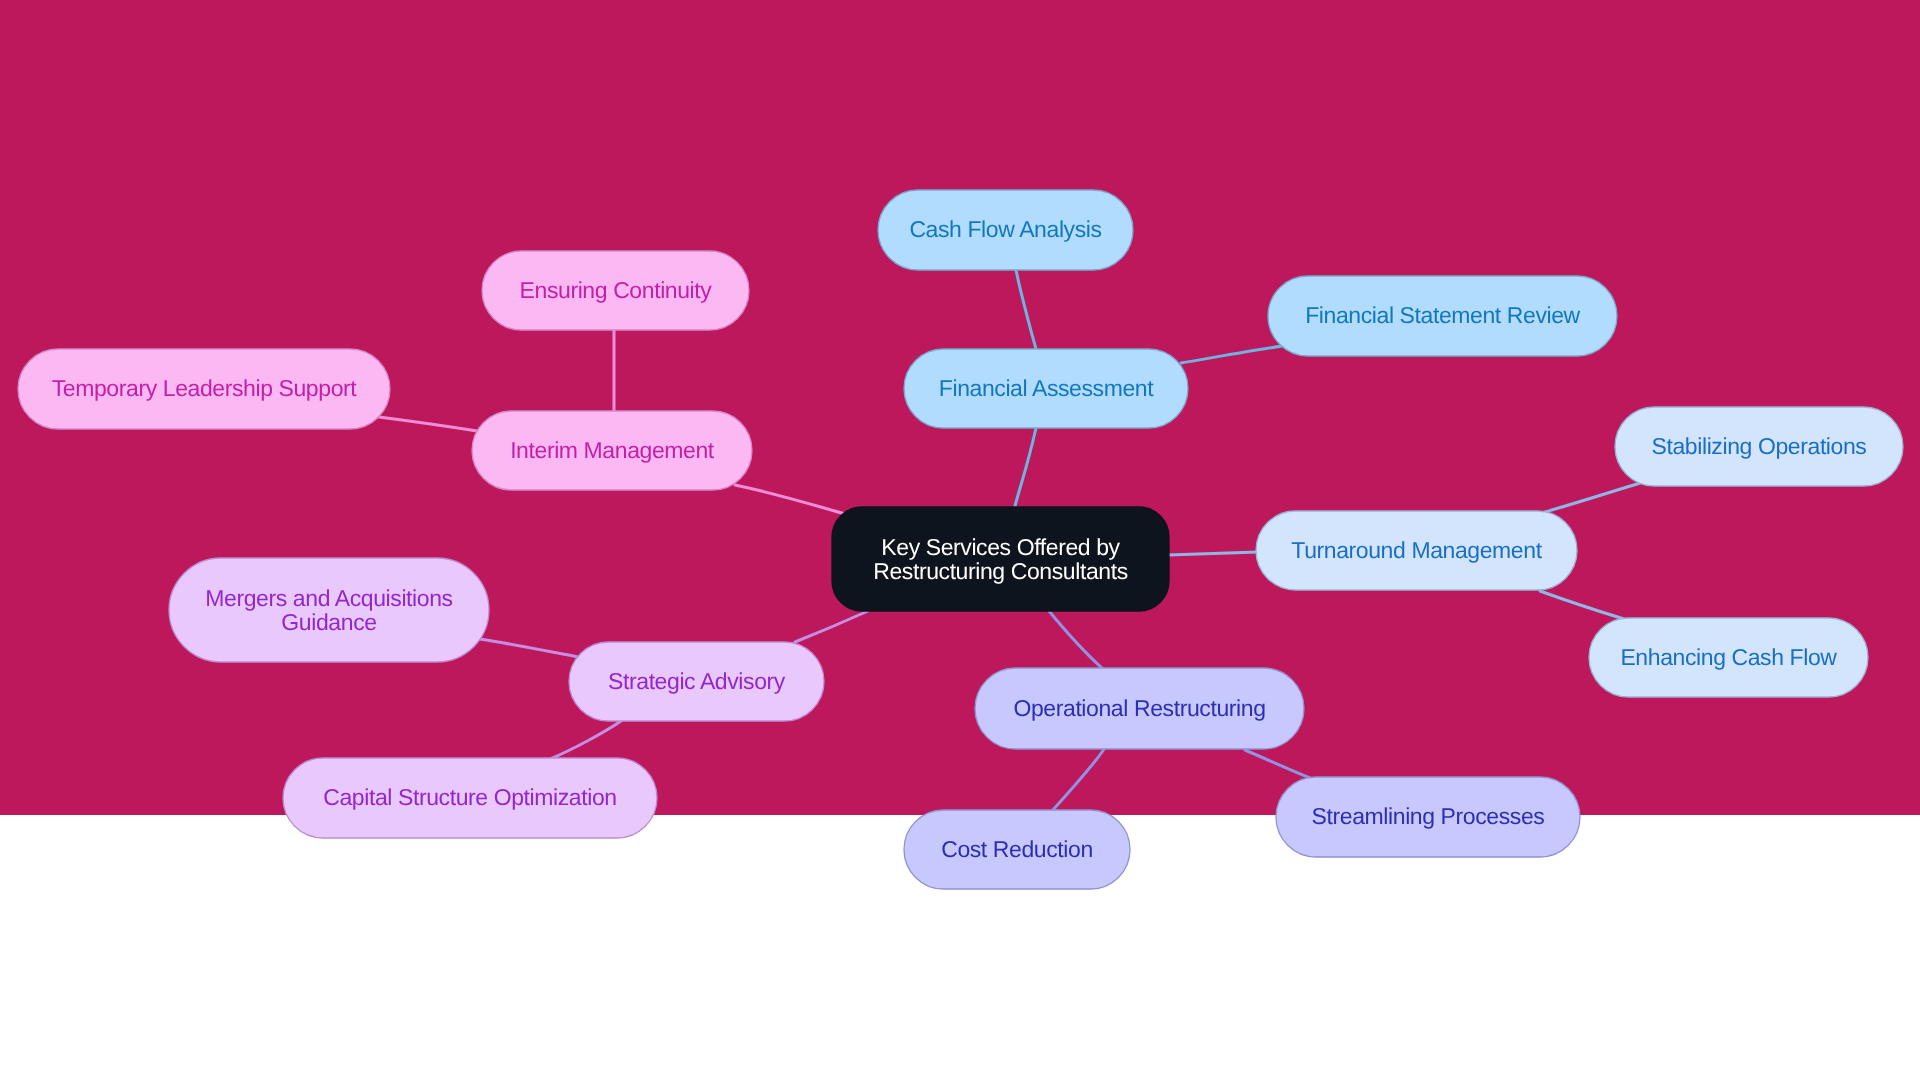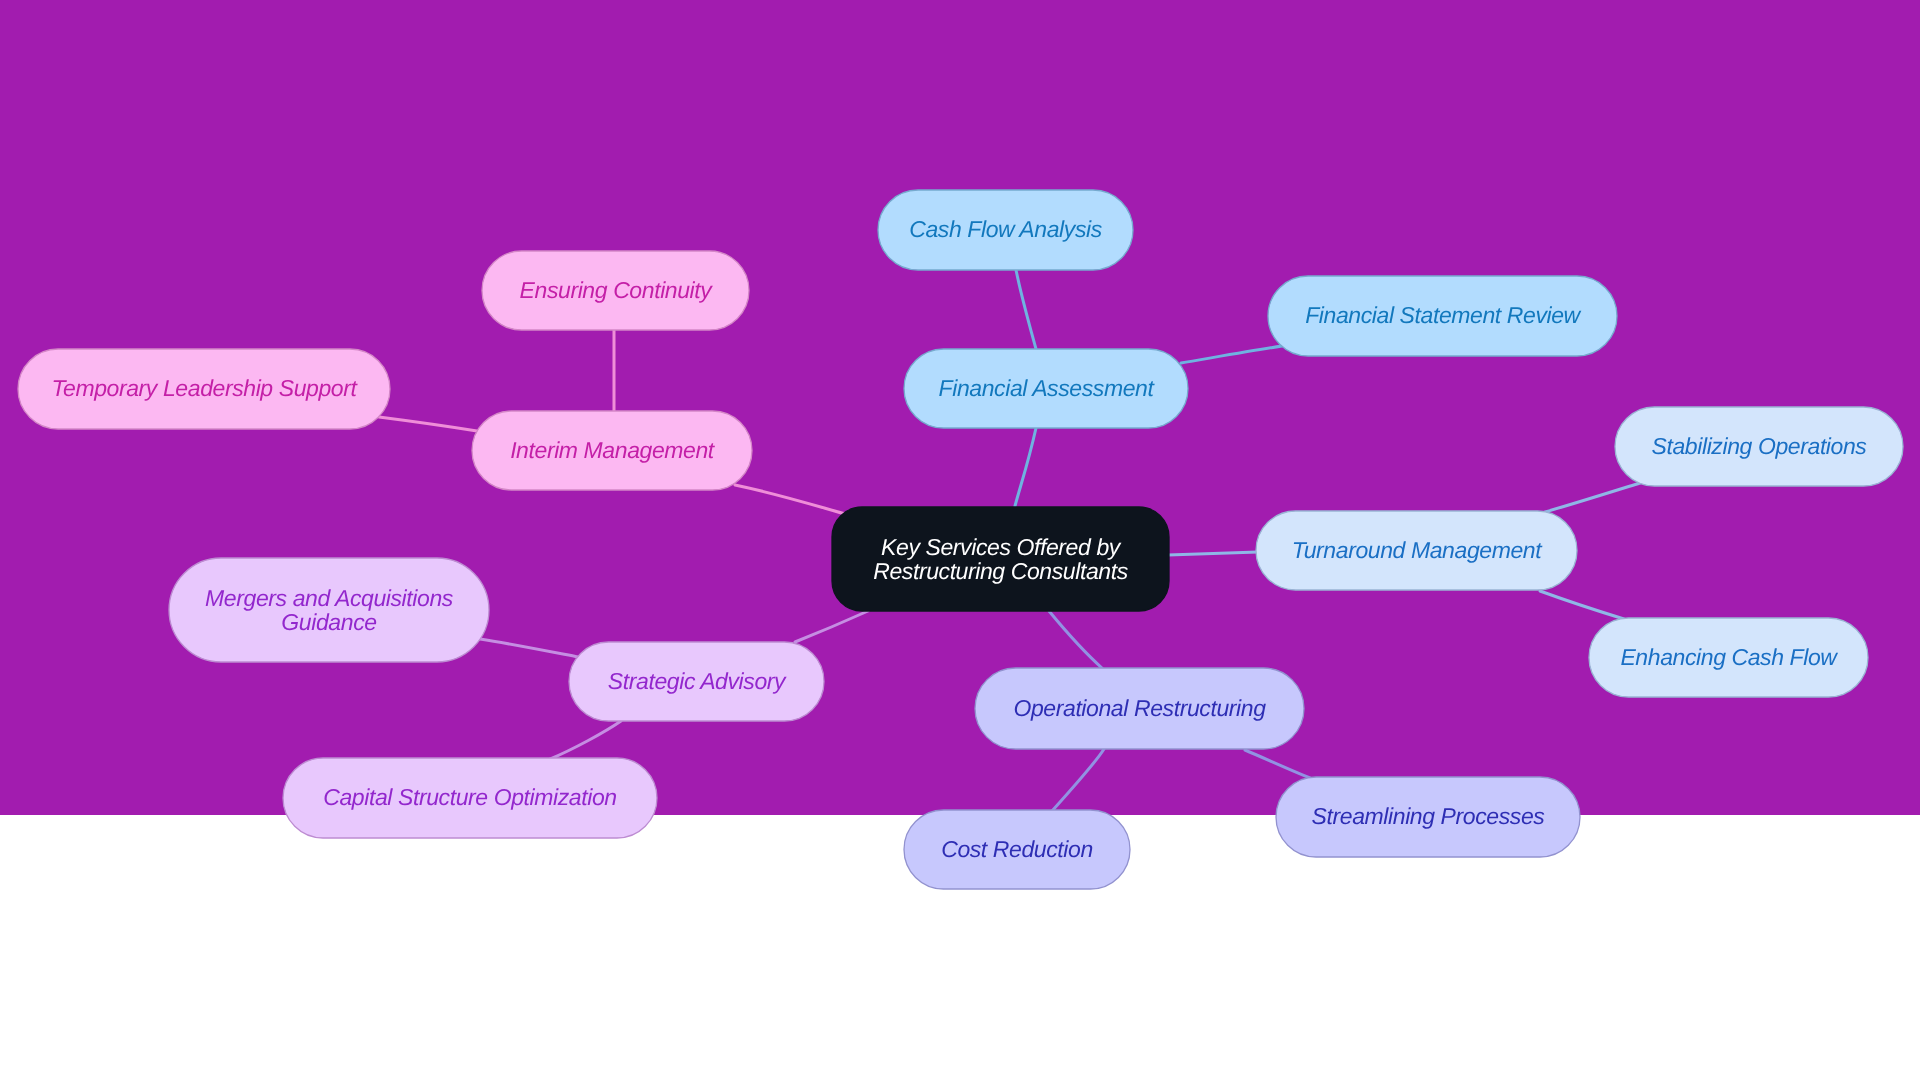--- a/index.html
+++ b/index.html
@@ -1,22 +1,22 @@
 <!DOCTYPE html>
 <html><head>
 <meta charset="utf-8">
 <title>Key Services Offered by Restructuring Consultants</title>
 <style>
   html, body { margin:0; padding:0; }
   body {
     width:1920px; height:1083px; background:#ffffff; overflow:hidden;
     font-family:"Liberation Sans", sans-serif;
   }
-  #stage { position:relative; width:1920px; height:815px; background:#a21caf;
-           will-change:transform;font-style:italic; }
+  #stage { position:relative; width:1920px; height:815px; background:#be185d;
+           will-change:transform; }
   svg#mindmap { position:absolute; left:0; top:0; width:1920px; height:1083px; display:block; }
   svg#mindmap text { text-rendering:geometricPrecision; }
   .edge { fill:none; stroke-width:3; stroke-linecap:round; stroke-linejoin:round; }
   .pill { stroke-width:1.3; }
   .node-label {
     font-family:"Liberation Sans", sans-serif;
     text-anchor:middle; dominant-baseline:middle;
     font-weight:400; letter-spacing:-0.4px;
   }
 </style>

